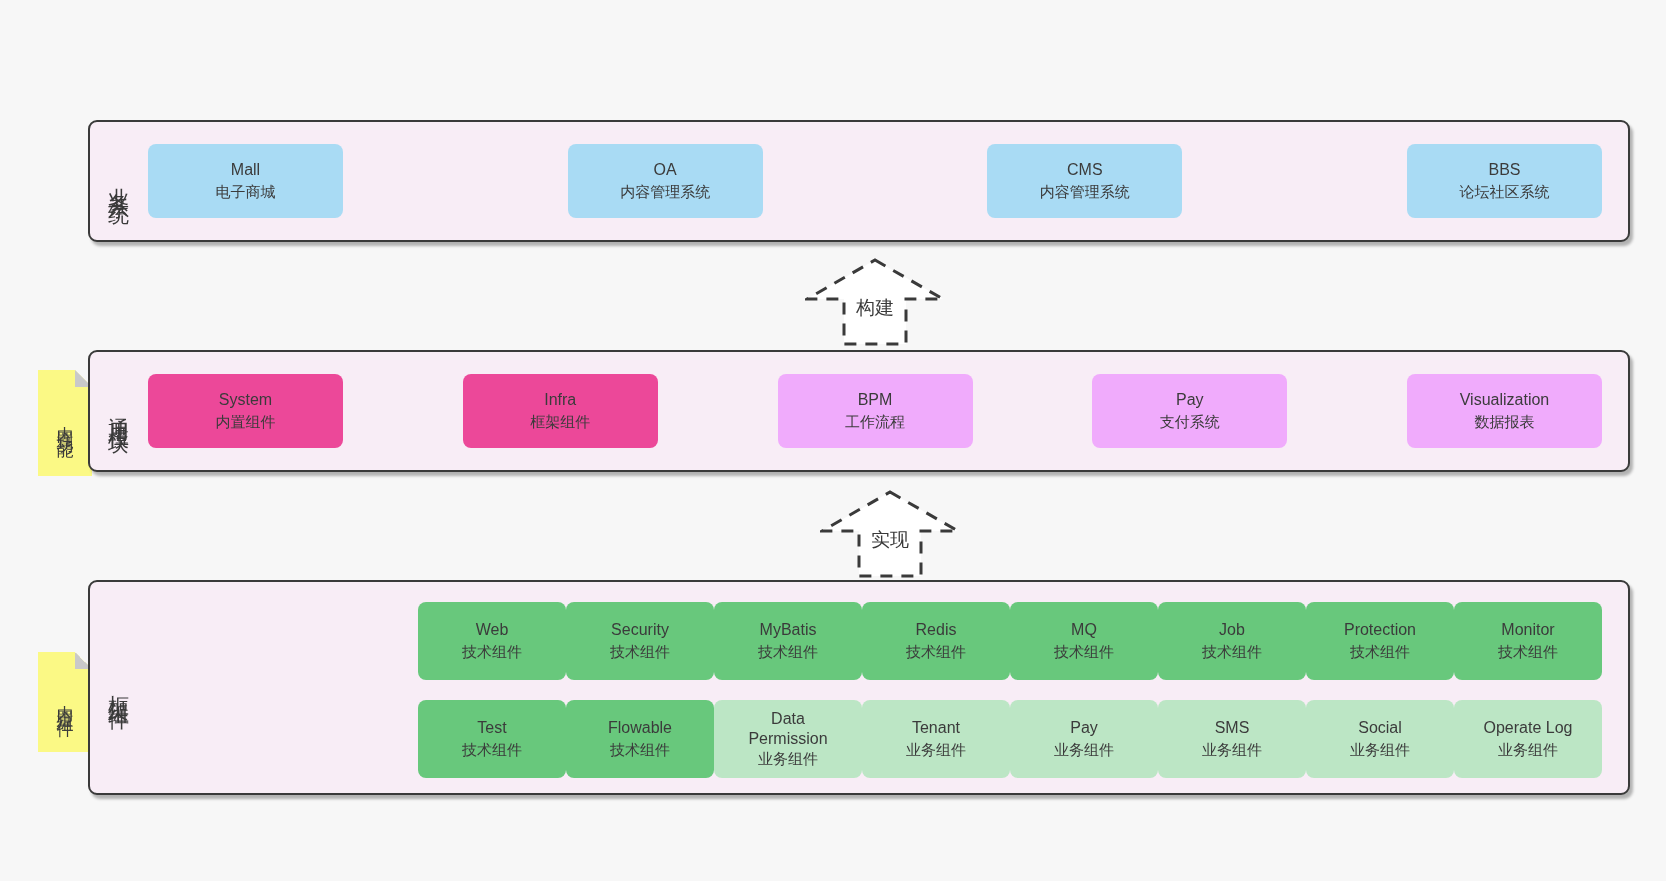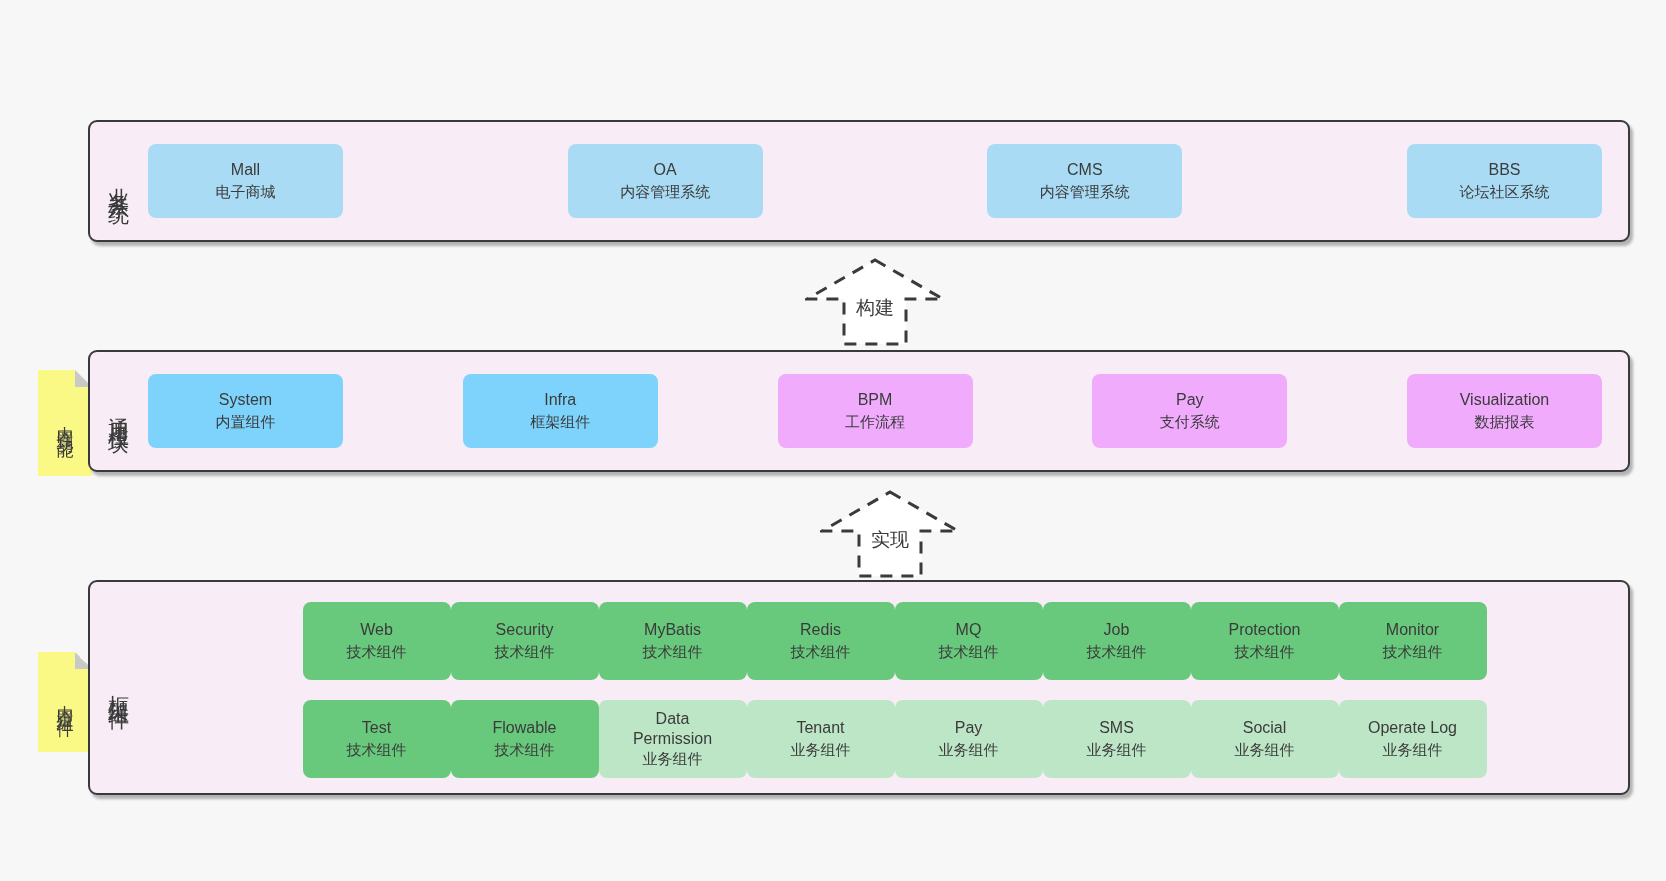--- a/index.html
+++ b/index.html
@@ -28,38 +28,38 @@
     position:absolute;left:12px;top:0;bottom:0;width:34px;
     display:flex;align-items:center;justify-content:center;
     font-size:21px;color:#3a3a3a;
   }
   .box-strip{
     position:absolute;left:58px;right:26px;top:0;bottom:0;
     display:flex;justify-content:space-between;align-items:center;
   }
   .row-strip{
     position:absolute;left:58px;right:26px;
-    display:flex;justify-content:center;padding-left:39px;
+    display:flex;justify-content:flex-end;padding-left:39px;
   }
   .row-strip.row-0{top:20px;}
   .row-strip.row-1{top:118px;}
   
   .box{
     border-radius:8px;
     display:flex;flex-direction:column;justify-content:center;align-items:center;
     text-align:center;box-sizing:border-box;padding:4px 6px;
   }
   .box .en{font-size:16px;line-height:22px;color:#3b3b3b;}
   .box .zh{font-size:15px;line-height:22px;color:#3b3b3b;}
   .box.wide{width:195px;height:74px;}
   .box.small{width:148px;height:78px;}
   .box.wrap .en{max-width:6.4em;line-height:20px;}
   .box.wrap .zh{line-height:20px;}
   .blue{background:#a9dbf4;}
-  .red{background:#7dd3fc;}
+  .red{background:#ec4899;}
   .pink{background:#f0abfc;}
   .dgreen{background:#68c87c;}
   .lgreen{background:#bce6c5;}
   
   .arrow{position:absolute;width:140px;height:88px;}
   .arrow-build{left:805px;top:258px;}
   .arrow-impl{left:820px;top:490px;}
   .arrow svg{display:block;width:100%;height:100%;}
   .arrow-label{
     position:absolute;left:50%;top:36px;transform:translateX(-50%);

